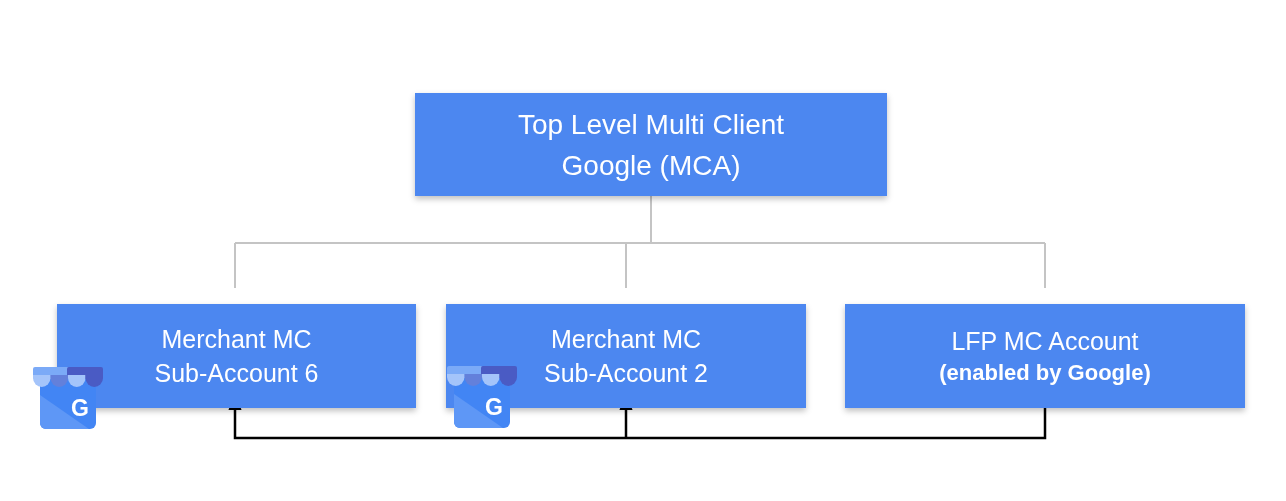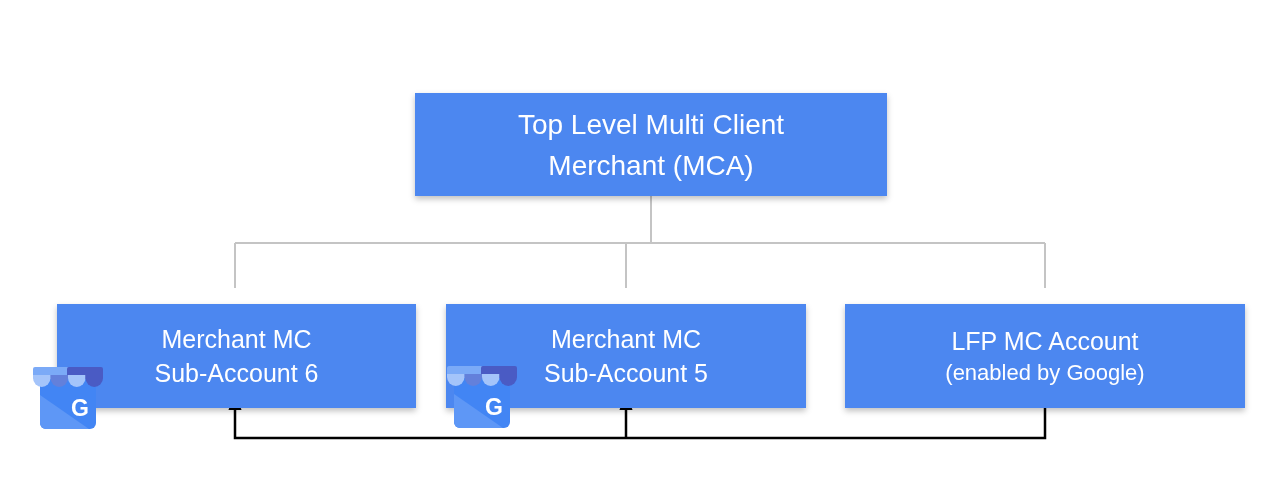--- a/index.html
+++ b/index.html
@@ -45,21 +45,21 @@
     font-size: 28px; line-height: 41px;
   }
   .node-child {
     top: 304px; height: 104px;
     font-size: 25px; line-height: 34px;
   }
   .node-sub1 { left: 57px;  width: 359px; }
   .node-sub2 { left: 446px; width: 360px; }
   .node-lfp  { left: 845px; width: 400px; }
   .node-line { display: block; }
-  .node-line.small { font-size: 22px; line-height: 30px; }
+  .node-line.small { font-size: 22px; line-height: 30px; font-weight: bold; }
   .gmb-icon {
     position: absolute;
     width: 70px; height: 62px;
   }
   .gmb-icon-1 { left: 33px;  top: 367px; }
   .gmb-icon-2 { left: 447px; top: 366px; }
   .tree-line  { fill: none; stroke: var(--tree-connector); stroke-width: 2; }
   .flow-line  { fill: none; stroke: var(--flow-arrow); stroke-width: 2.5; }
   .flow-head  { fill: var(--flow-arrow); stroke: none; }
 </style>
@@ -77,31 +77,31 @@
     <path class="tree-line" d="M1045 243 L1045 288" stroke="#c4c4c4"></path>
 
     <path class="flow-line" d="M1045 392 L1045 438 L235 438 L235 409" stroke="#000000"></path>
     <path class="flow-line" d="M626 438 L626 409" stroke="#000000"></path>
     <polygon class="flow-head" points="235,391 228.5,410 241.5,410" fill="#000000"></polygon>
     <polygon class="flow-head" points="626,391 619.5,410 632.5,410" fill="#000000"></polygon>
   </svg>
 
   <div class="node node-mca">
     <span class="node-line">Top Level Multi Client</span>
-    <span class="node-line">Merchant (MCA)</span>
+    <span class="node-line">Google (MCA)</span>
   </div>
 
   <div class="node node-child node-sub1">
     <span class="node-line">Merchant MC</span>
     <span class="node-line">Sub-Account 6</span>
   </div>
 
   <div class="node node-child node-sub2">
     <span class="node-line">Merchant MC</span>
-    <span class="node-line">Sub-Account 5</span>
+    <span class="node-line">Sub-Account 2</span>
   </div>
 
   <div class="node node-child node-lfp">
     <span class="node-line">LFP MC Account</span>
     <span class="node-line small">(enabled by Google)</span>
   </div>
 
   <svg class="gmb-icon gmb-icon-1" viewBox="0 0 70 62">
     <rect x="7" y="12" width="56" height="50" rx="6" fill="#4285f4"></rect>
     <path d="M7 28 L7 56 A6 6 0 0 0 13 62 L56 62 Z" fill="#5e97f6"></path>

